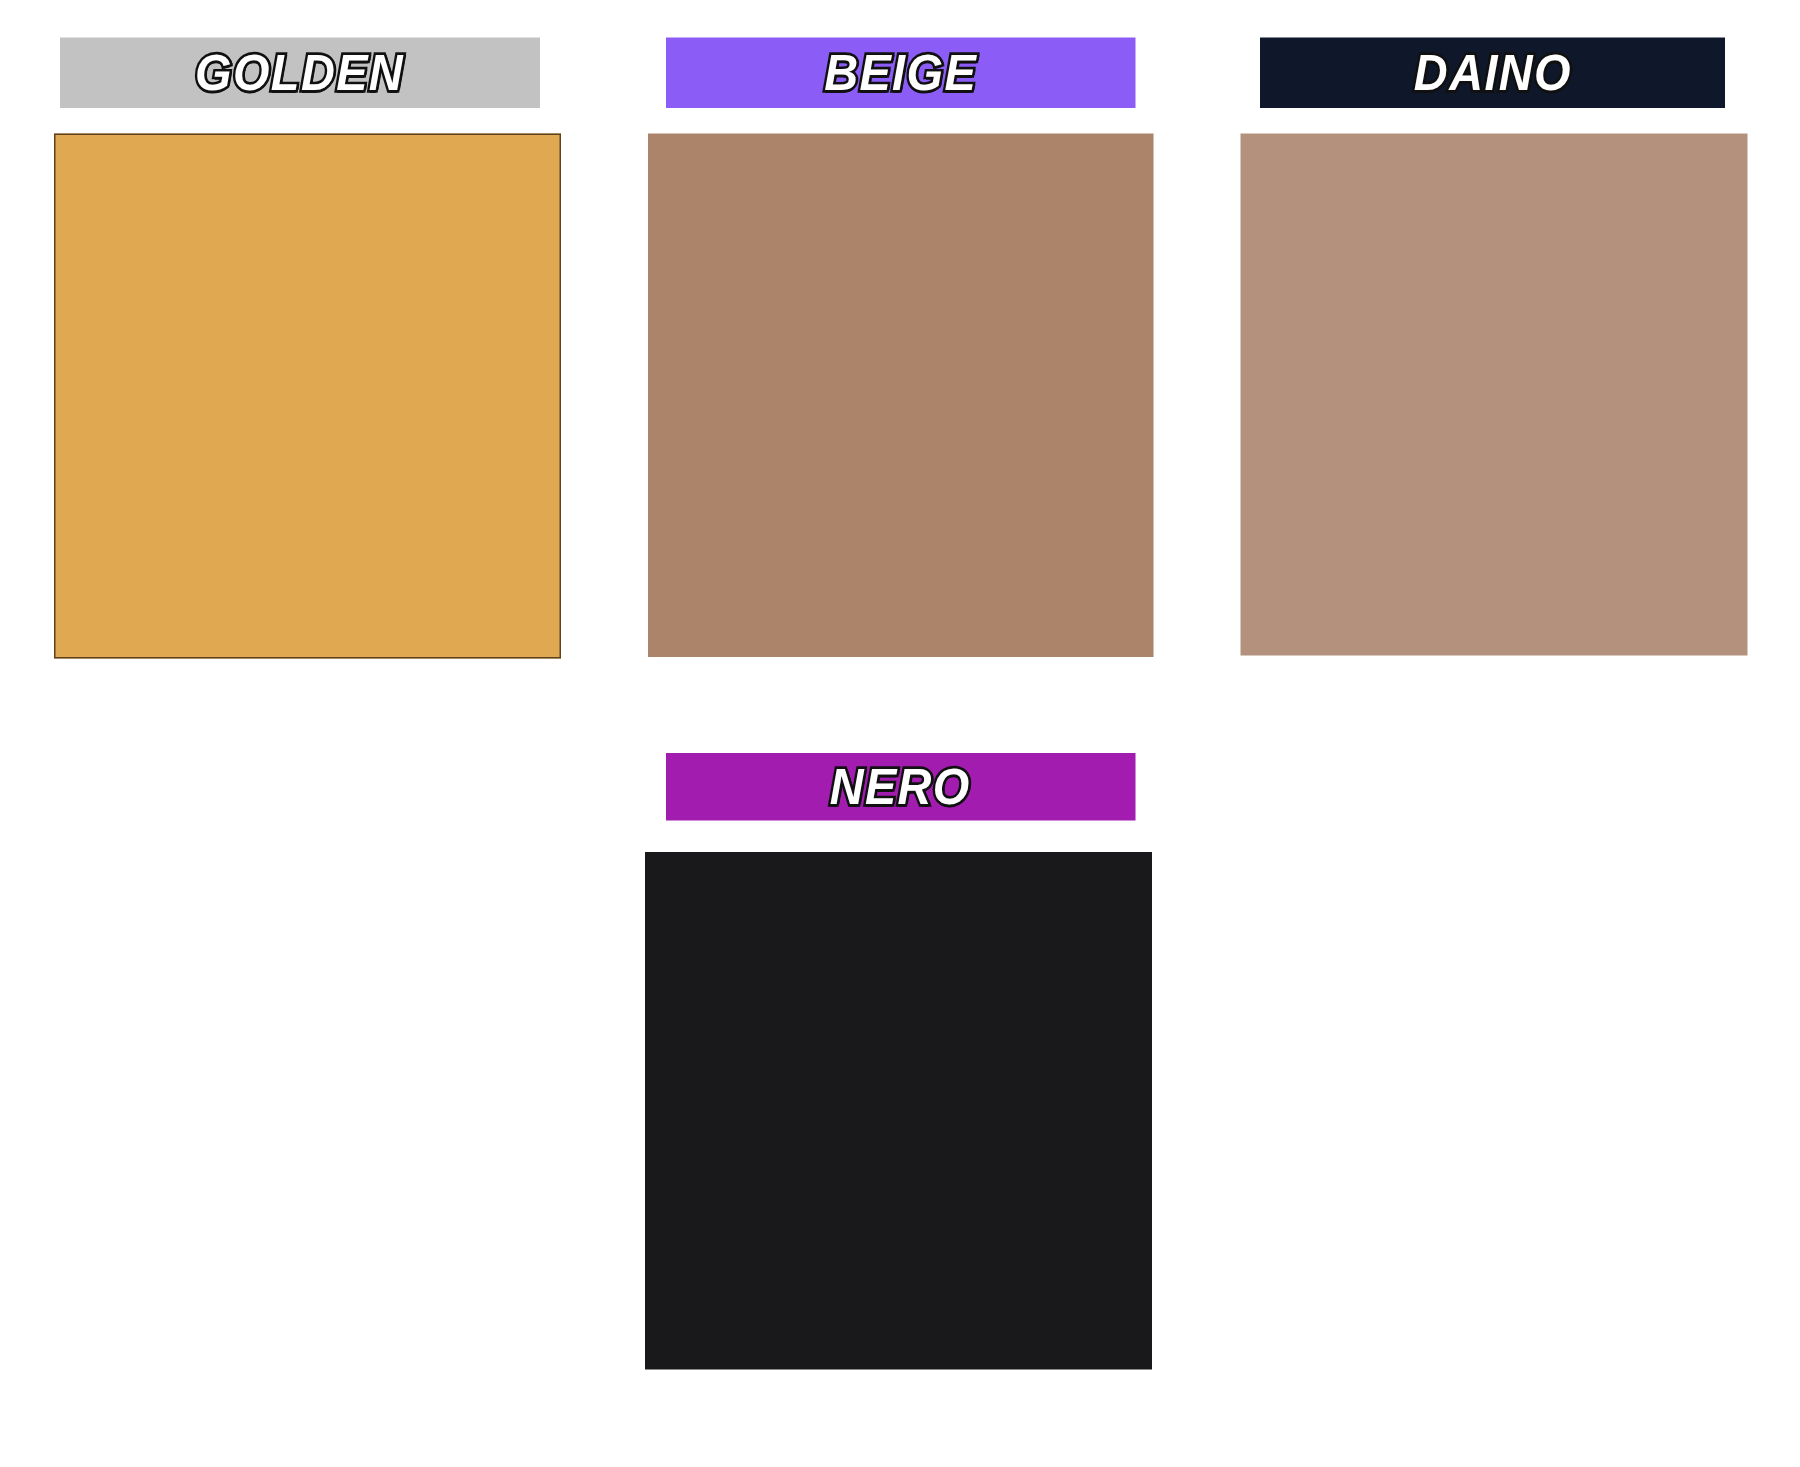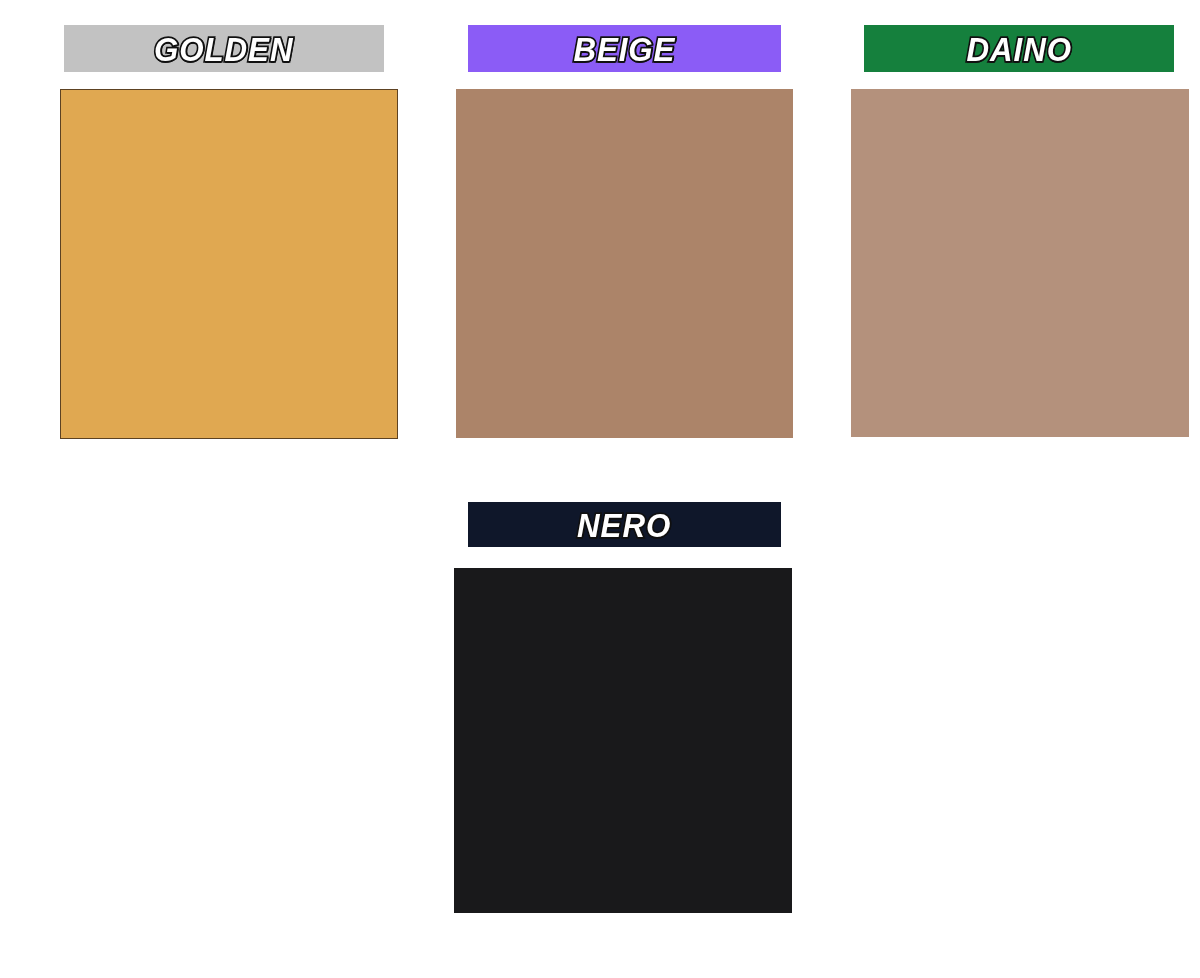--- a/index.html
+++ b/index.html
@@ -11,21 +11,20 @@
     height: 978px;
     background: #ffffff;
     font-family: "Liberation Sans", sans-serif;
     overflow: hidden;
     position: relative;
   }
 
   #board {
     position: absolute;
     inset: 0;
-    margin-left: 24px;
   }
 
   
   .swatch {
     position: absolute;
   }
 
   .label-bar {
     position: absolute;
     background: #c2c2c2;
@@ -94,26 +93,26 @@
   </div>
 
   <div class="swatch" id="sw-beige">
     <div class="label-bar" style="background: #8b5cf6;">
       <span class="label-text" style="color: rgb(255, 255, 255); -webkit-text-stroke: 3.5px rgb(17, 17, 17);">BEIGE</span>
     </div>
     <div class="color-block" id="block-beige" style="background: rgb(172, 132, 105);"></div>
   </div>
 
   <div class="swatch" id="sw-daino">
-    <div class="label-bar" style="background: #15803d;">
+    <div class="label-bar" style="background: #0f172a;">
       <span class="label-text" style="color: rgb(255, 255, 255); -webkit-text-stroke: 3.5px rgb(17, 17, 17);">DAINO</span>
     </div>
     <div class="color-block" id="block-daino" style="background: rgb(180, 145, 124);"></div>
   </div>
 
   <div class="swatch" id="sw-nero">
-    <div class="label-bar" style="background: #0f172a;">
+    <div class="label-bar" style="background: #a21caf;">
       <span class="label-text" style="color: rgb(255, 255, 255); -webkit-text-stroke: 3.5px rgb(17, 17, 17);">NERO</span>
     </div>
     <div class="color-block" id="block-nero" style="background: rgb(25, 25, 27);"></div>
   </div>
 
 </div>
 
 </body></html>

